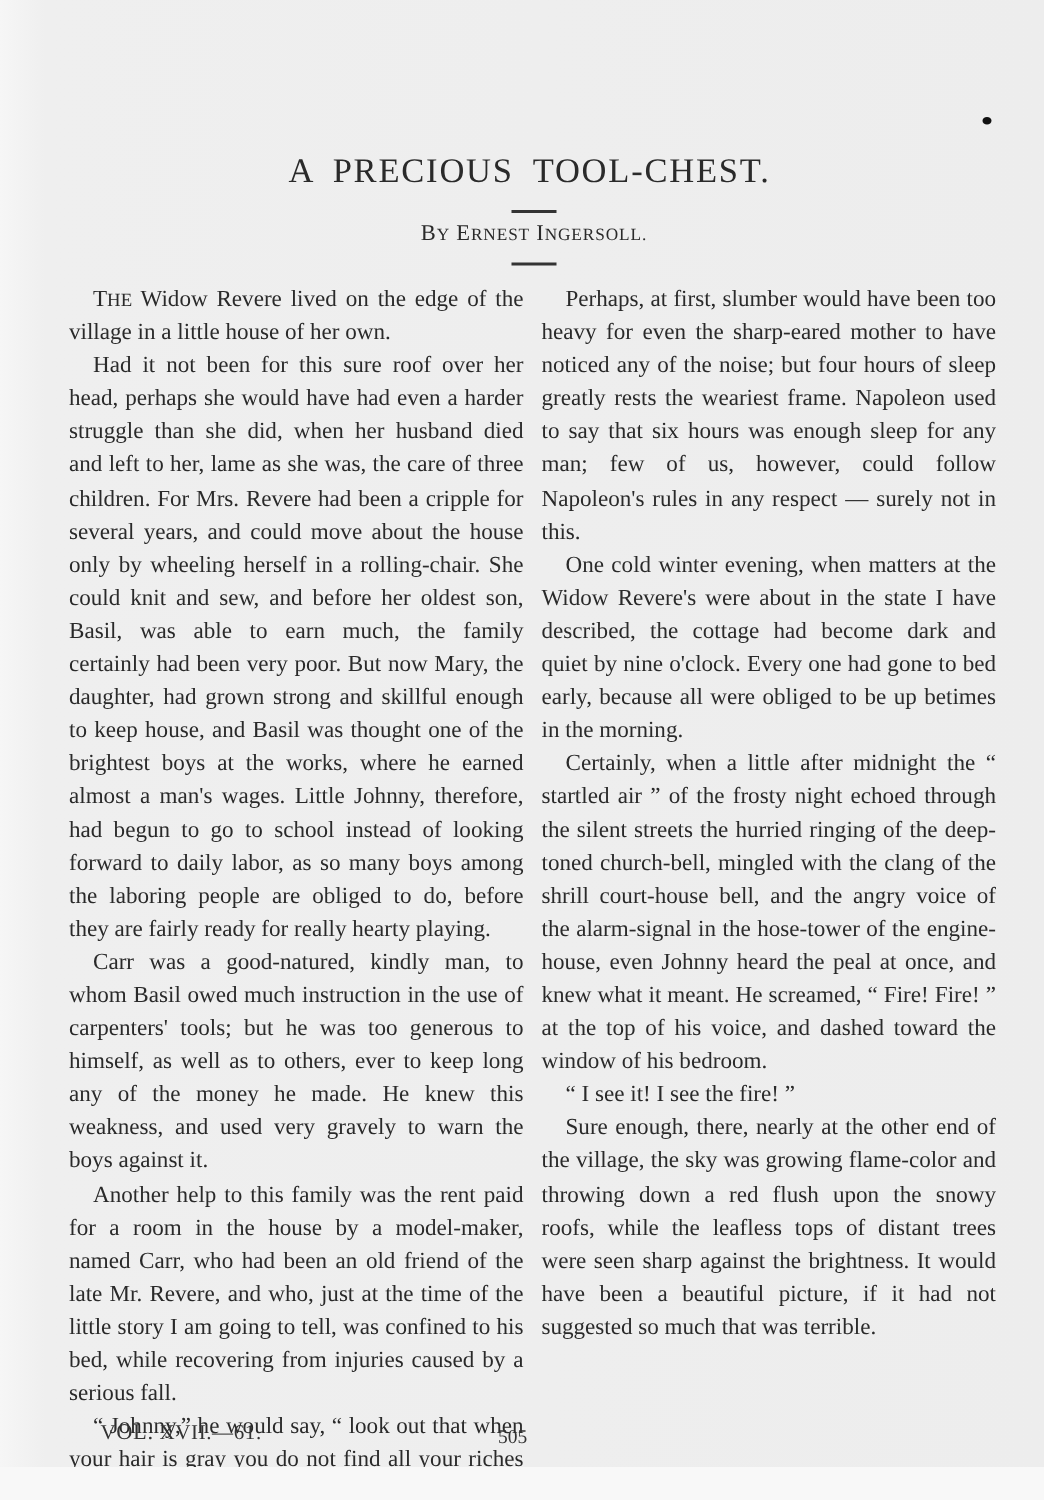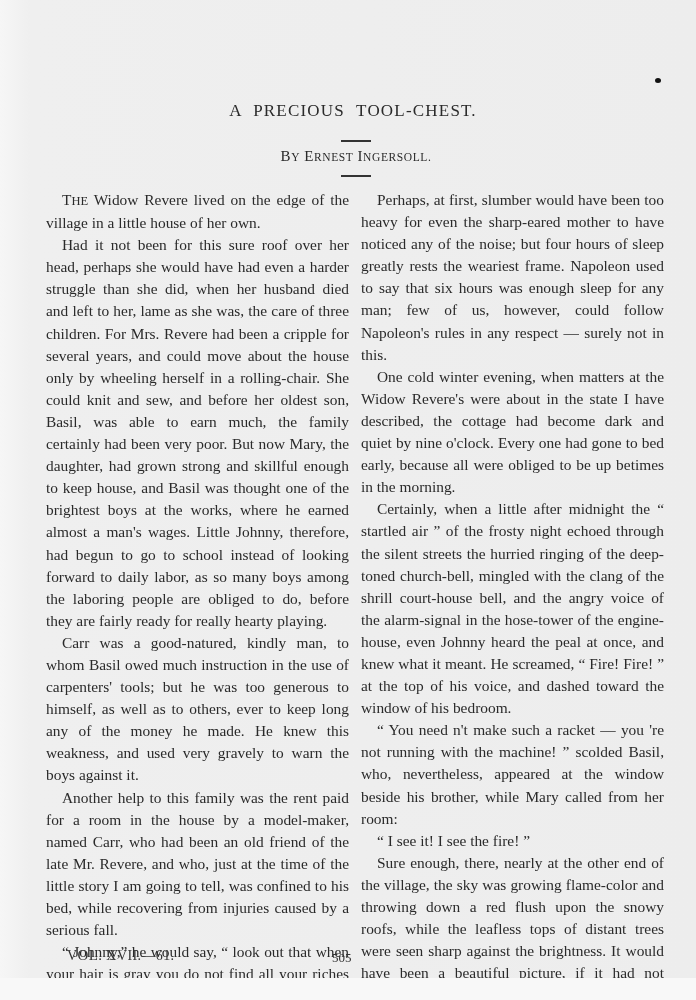--- a/index.html
+++ b/index.html
@@ -33,21 +33,21 @@
       left: 655px; top: 78px;
       width: 6px; height: 5px;
       border-radius: 50%;
       background: #111;
     }
     .title {
       position: absolute;
       left: 0; top: 101px;
       width: 696px;
       text-align: center;
-      font-size: 17px;
+      font-size: 23px;
       letter-spacing: 1.2px;
       word-spacing: 6px;
       color: #2a2a2a;
       padding-left: 10px;
       box-sizing: border-box;
     }
     .rule {
       position: absolute;
       left: 341px;
       width: 30px;
@@ -117,21 +117,20 @@
     <p>Carr was a good-natured, kindly man, to whom Basil owed much instruction in the use of carpenters' tools; but he was too generous to himself, as well as to others, ever to keep long any of the money he made.  He knew this weakness, and used very gravely to warn the boys against it.</p>
     <p>Another help to this family was the rent paid for a room in the house by a model-maker, named Carr, who had been an old friend of the late Mr. Revere, and who, just at the time of the little story I am going to tell, was confined to his bed, while recovering from injuries caused by a serious fall.</p>
     <p>“ Johnny,” he would say, “ look out that when your hair is gray you do not find all your riches shut in one tool-chest, as mine are.”</p>
 
   </div>
 
   <div class="col right">
     <p>Perhaps, at first, slumber would have been too heavy for even the sharp-eared mother to have noticed any of the noise; but four hours of sleep greatly rests the weariest frame.  Napoleon used to say that six hours was enough sleep for any man; few of us, however, could follow Napoleon's rules in any respect — surely not in this.</p>
     <p>One cold winter evening, when matters at the Widow Revere's were about in the state I have described, the cottage had become dark and quiet by nine o'clock.  Every one had gone to bed early, because all were obliged to be up betimes in the morning.</p>
     <p>Certainly, when a little after midnight the “ startled air ” of the frosty night echoed through the silent streets the hurried ringing of the deep-toned church-bell, mingled with the clang of the shrill court-house bell, and the angry voice of the alarm-signal in the hose-tower of the engine-house, even Johnny heard the peal at once, and knew what it meant.  He screamed, “ Fire!  Fire! ” at the top of his voice, and dashed toward the window of his bedroom.</p>
-    <p>“ You need n't make such a racket — you 're not running with the machine! ” scolded Basil, who, nevertheless, appeared at the window beside his brother, while Mary called from her room:</p>
     <p>“ I see it!  I see the fire! ”</p>
     <p>Sure enough, there, nearly at the other end of the village, the sky was growing flame-color and throwing down a red flush upon the snowy roofs, while the leafless tops of distant trees were seen sharp against the brightness.  It would have been a beautiful picture, if it had not suggested so much that was terrible.</p>
 
   </div>
 
   <div class="footer vol"><span>V</span><span class="sc">ol.</span><span> XVII.—61.</span></div>
   <div class="footer pagenum">505</div>
 </div>
 <div class="bottom-strip"></div>
 

